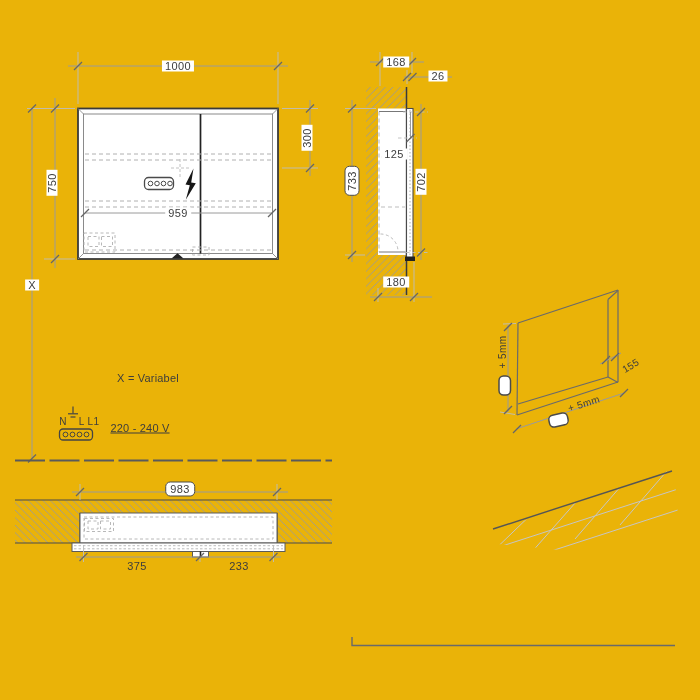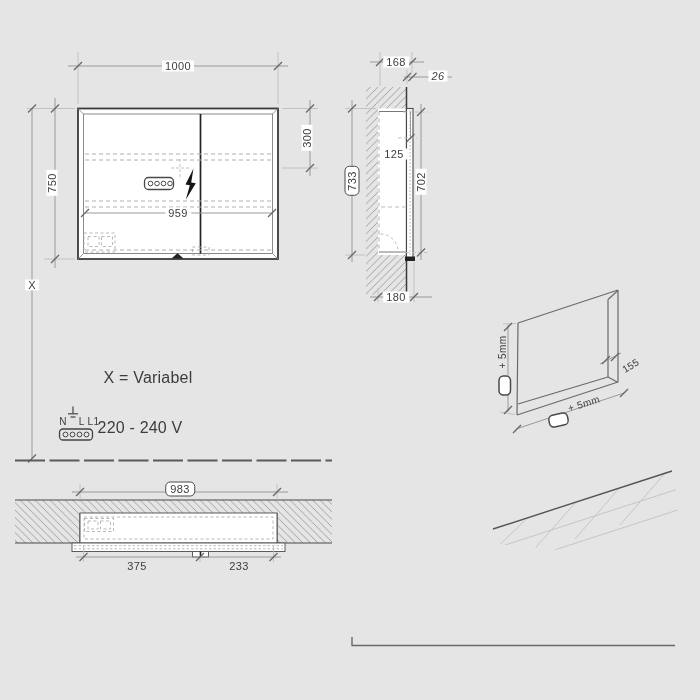--- a/index.html
+++ b/index.html
@@ -1,24 +1,24 @@
 <!DOCTYPE html>
 <html><head>
 <meta charset="utf-8">
 <style>
   html,body{margin:0;padding:0;background:#fff;}
-  .canvas{position:relative;width:700px;height:700px;background:#e5e5e5;overflow:hidden;
+  .canvas{position:relative;width:700px;height:700px;background:#eab308;overflow:hidden;
           font-family:"Liberation Sans",sans-serif;}
   svg{position:absolute;left:0;top:0;}
   .lbl{position:absolute;font-size:11px;color:#3d3d3d;white-space:nowrap;line-height:1;
        transform:translate(-50%,-50%);letter-spacing:0.4px;}
   .bgw{background:#fff;padding:0 3px;}
   .rot90{transform:translate(-50%,-50%) rotate(-90deg);}
   .boxed{border:1.2px solid #4a4a4a;border-radius:5px;padding:1px 4px;background:#fff;}
-  .note{font-size:16px;letter-spacing:0.2px;}
+  .note{font-size:11px;letter-spacing:0.2px;}
   .small{font-size:10px;}
 </style>
 </head>
 <body>
 
 <div class="canvas">
 
 <svg width="700" height="700" viewBox="0 0 700 700">
   <defs>
     <pattern id="hatchFwd" patternUnits="userSpaceOnUse" width="7.5" height="7.5">
@@ -269,32 +269,32 @@
   <polyline points="352,637 352,645.5 675,645.5" fill="none" stroke="#6a6a6a" stroke-width="1.4"></polyline>
 </svg>
 
 <span class="lbl bgw" style="left:178px;top:66px;">1000</span>
 <span class="lbl bgw rot90" style="left:52px;top:183px;">750</span>
 <span class="lbl bgw rot90" style="left:307px;top:138px;">300</span>
 <span class="lbl bgw" style="left:178px;top:213px;text-align:right;">959</span>
 <span class="lbl bgw" style="left:32px;top:285px;">X</span>
 
 <span class="lbl bgw" style="left:396px;top:62px;">168</span>
-<span class="lbl bgw" style="left:438px;top:76px;font-style:italic;">26</span>
+<span class="lbl bgw" style="left:438px;top:76px;">26</span>
 <span class="lbl bgw" style="left:394px;top:154px;">125</span>
 <span class="lbl boxed rot90" style="left:352px;top:181px;">733</span>
 <span class="lbl bgw rot90" style="left:421px;top:182px;">702</span>
-<span class="lbl bgw" style="left:396px;top:297px;">180</span>
+<span class="lbl bgw" style="left:396px;top:282px;">180</span>
 
 <span class="lbl boxed" style="left:180px;top:489px;">983</span>
 <span class="lbl" style="left:137px;top:566px;">375</span>
 <span class="lbl" style="left:239px;top:566px;">233</span>
 
 <span class="lbl small" style="left:503px;top:352px;transform:translate(-50%,-50%) rotate(-90deg);">+ 5mm</span>
 <span class="lbl small" style="left:584px;top:404px;transform:translate(-50%,-50%) rotate(-17deg);">+ 5mm</span>
 <span class="lbl small" style="left:631px;top:366px;transform:translate(-50%,-50%) rotate(-32deg);">155</span>
 
 <span class="lbl note" style="left:148px;top:378px;">X = Variabel</span>
 <span class="lbl small" style="left:63px;top:422px;">N</span>
 <span class="lbl small" style="left:89px;top:422px;text-align:right;">L L1</span>
-<span class="lbl note" style="left:140px;top:428px;">220 - 240 V</span>
+<span class="lbl note" style="left:140px;top:428px;text-decoration:underline;">220 - 240 V</span>
 
 </div>
 
 </body></html>

